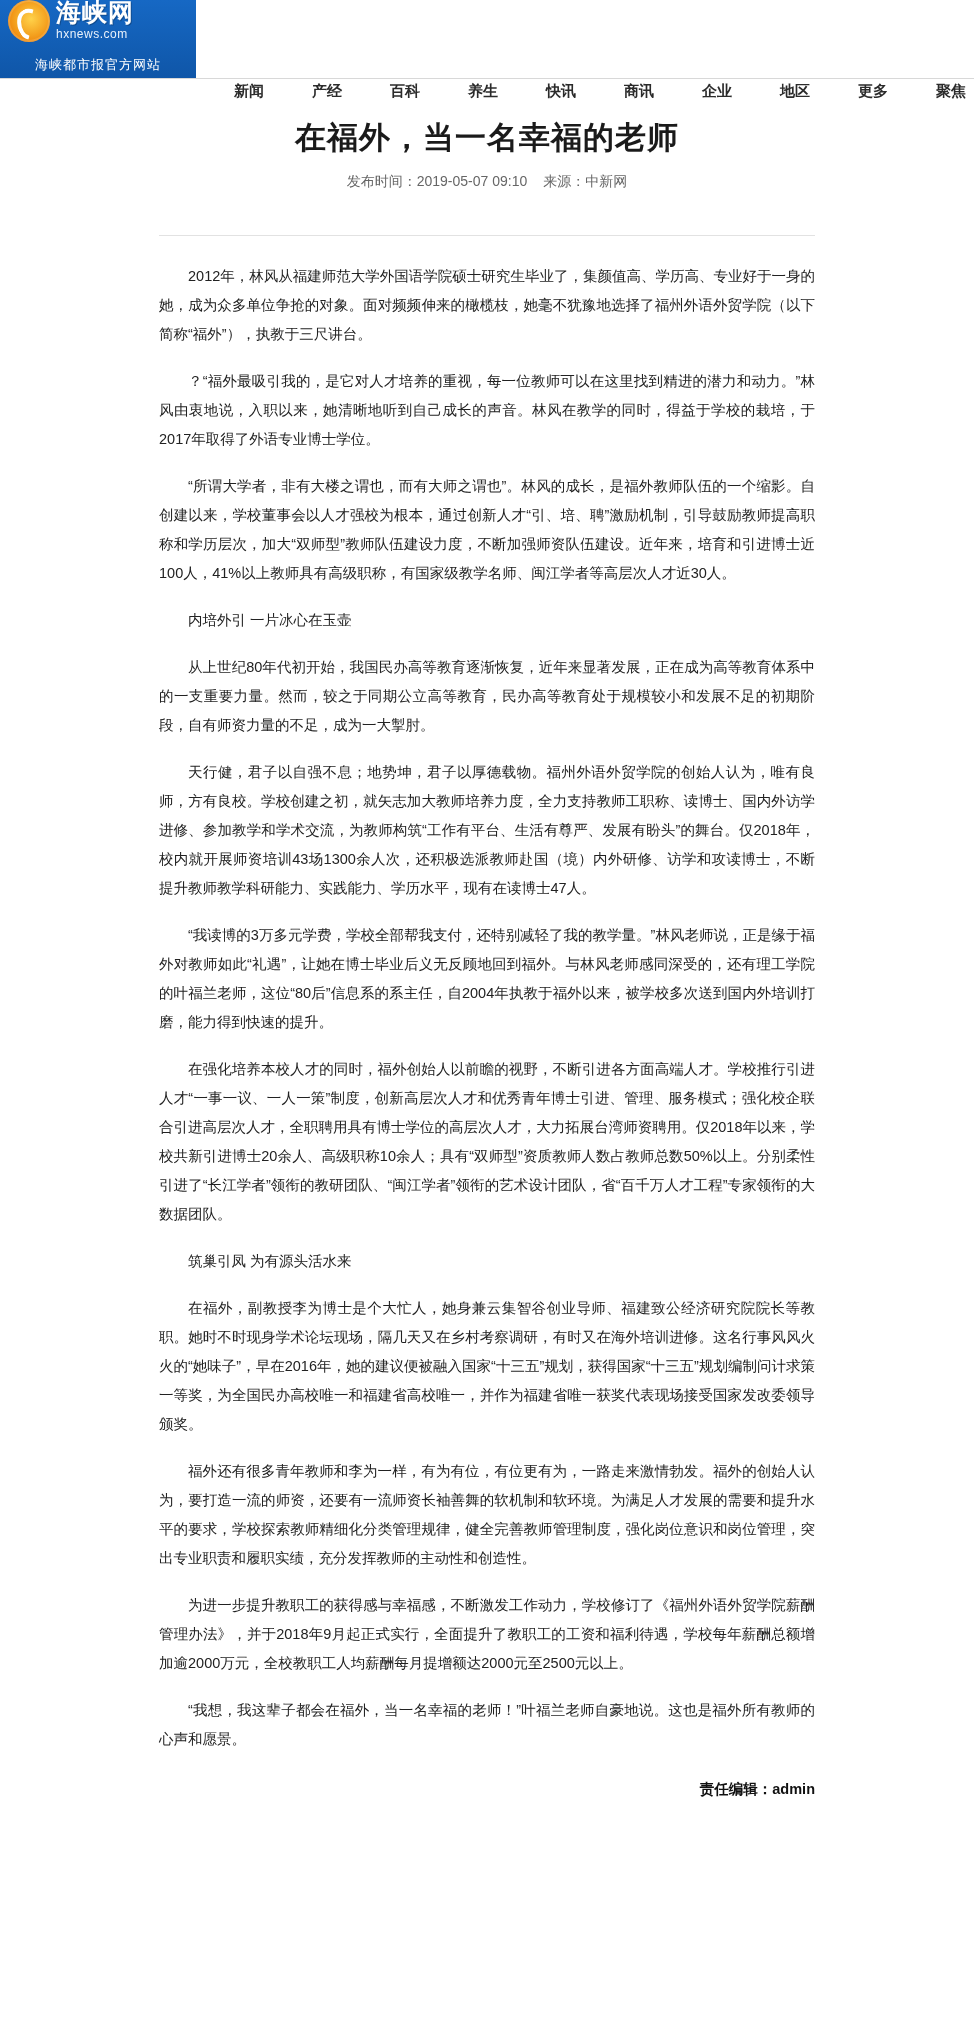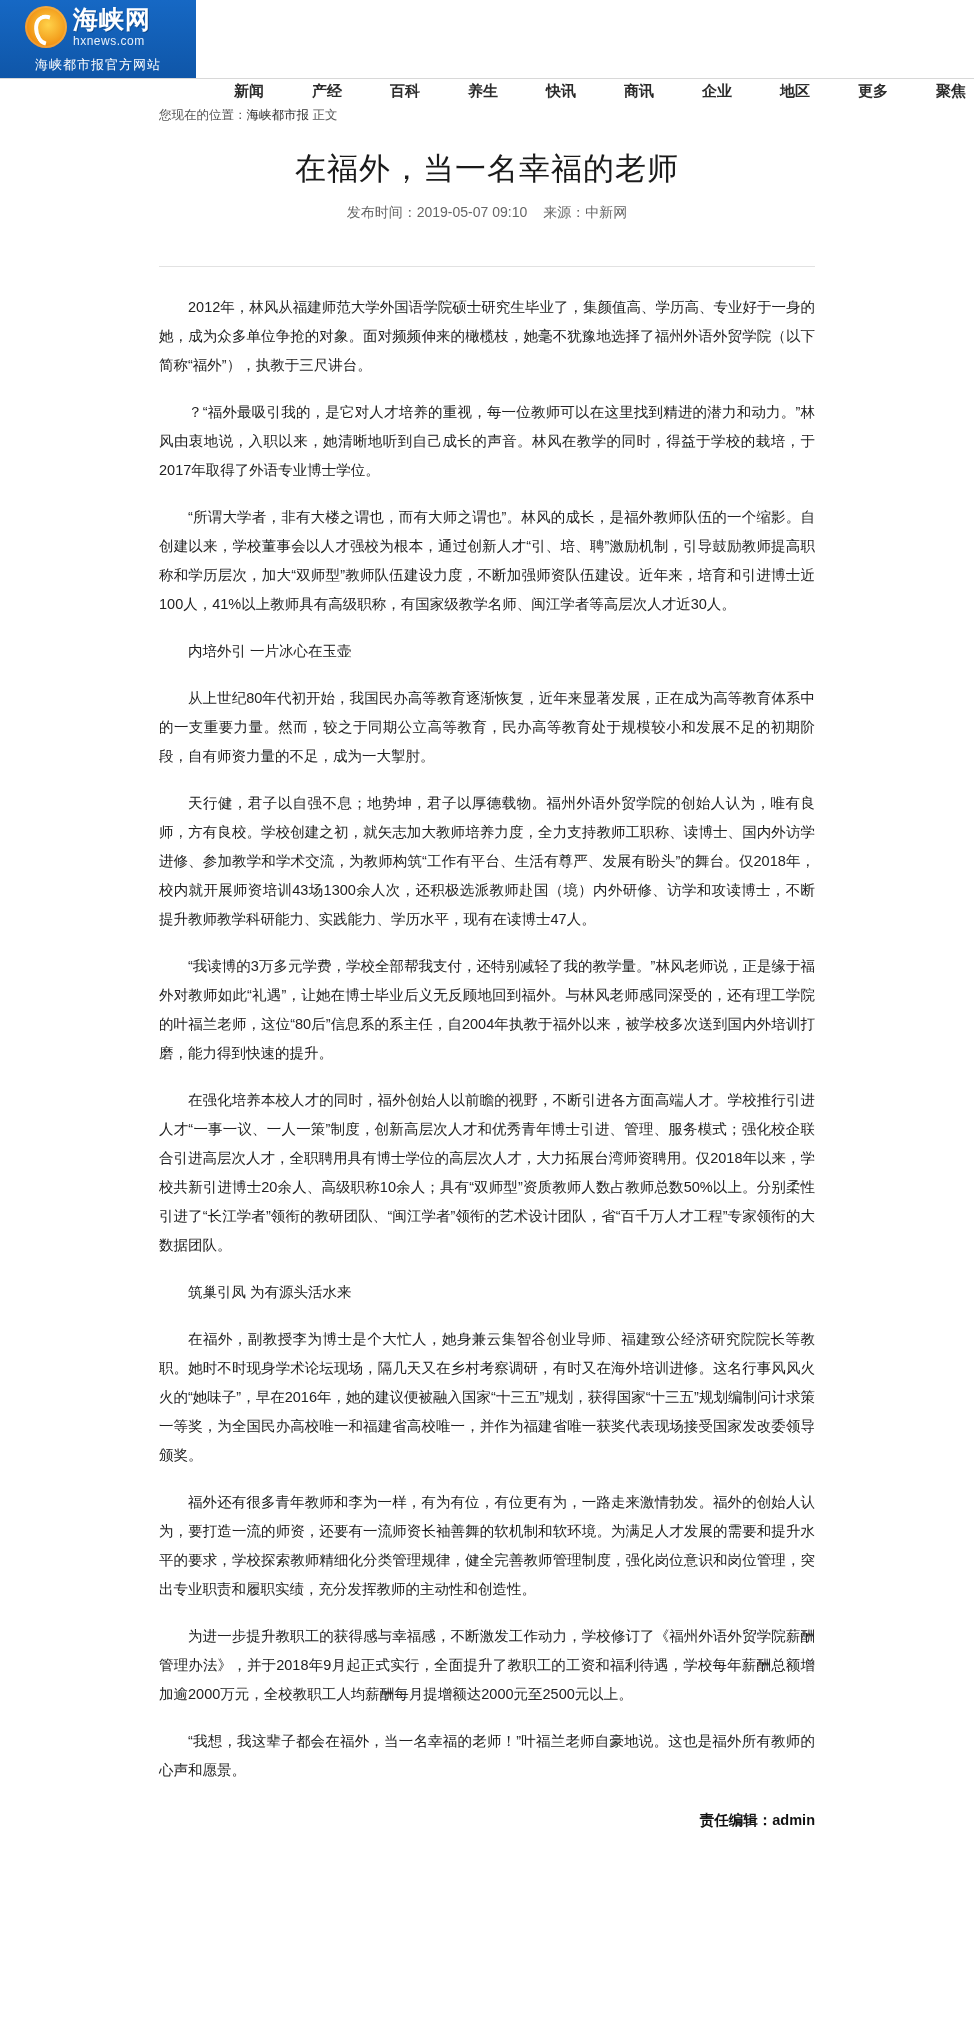--- a/index.html
+++ b/index.html
@@ -30,23 +30,22 @@
     left: 0;
     top: 0;
     width: 196px;
     height: 78px;
     background: linear-gradient(180deg, #1668c4 0%, #0f56a8 100%);
     color: #fff;
     box-sizing: border-box;
   }
   .logo-top {
     display: flex;
-    align-items: center;
     height: 54px;
-    padding-left: 25px;
+    padding-left: 8px;
   }
   .logo-swirl {
     width: 42px;
     height: 42px;
     border-radius: 50%;
     background: radial-gradient(circle at 55% 45%, #ffd24a 0%, #f5a623 45%, #ef8b10 70%, #e07c05 100%);
     position: relative;
     flex: 0 0 auto;
     box-shadow: 0 0 0 2px rgba(255,255,255,0.15) inset;
   }
@@ -125,21 +124,21 @@
     padding: 8px 0 6px 0;
   }
   .breadcrumb .bc-link {
     color: #333;
     text-decoration: none;
     cursor: pointer;
   }
 
   .article-title {
     font-size: 31px;
-    font-weight: normal;
+    font-weight: bold;
     color: #1a1a1a;
     letter-spacing: 1px;
     text-align: center;
     margin: 18px 0 14px 0;
     line-height: 1.35;
   }
   .article-meta {
     font-size: 14px;
     color: #666;
     text-align: center;
@@ -201,23 +200,20 @@
       <div class="nav-item">商讯</div>
       <div class="nav-item">企业</div>
       <div class="nav-item">地区</div>
       <div class="nav-item">更多</div>
       <div class="nav-item">聚焦</div>
     </div>
   </div>
 
   <div class="content">
 
-    <div class="breadcrumb">
-      <span>您现在的位置：</span><span class="bc-link">海峡都市报</span>&nbsp;<span>正文</span>
-    </div>
 
     <h1 class="article-title">在福外，当一名幸福的老师</h1>
 
     <div class="article-meta">
       <span>发布时间：</span><span>2019-05-07 09:10</span><span class="meta-sep"></span><span>来源：</span><span>中新网</span>
     </div>
 
     <div class="article-body">
       <p>2012年，林风从福建师范大学外国语学院硕士研究生毕业了，集颜值高、学历高、专业好于一身的她，成为众多单位争抢的对象。面对频频伸来的橄榄枝，她毫不犹豫地选择了福州外语外贸学院（以下简称“福外”），执教于三尺讲台。</p>
       <p>？“福外最吸引我的，是它对人才培养的重视，每一位教师可以在这里找到精进的潜力和动力。”林风由衷地说，入职以来，她清晰地听到自己成长的声音。林风在教学的同时，得益于学校的栽培，于2017年取得了外语专业博士学位。</p>

